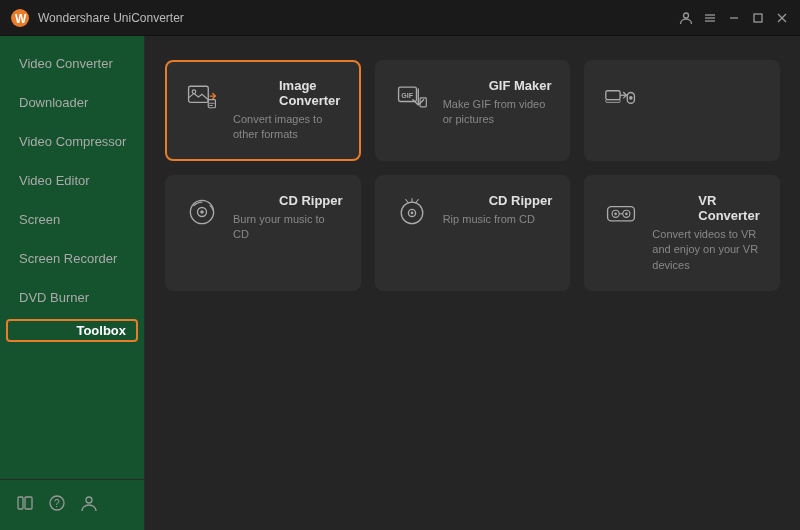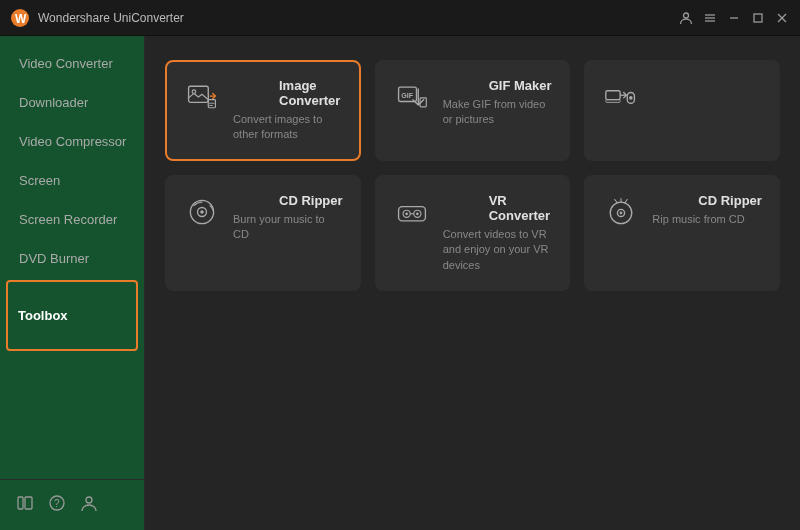--- a/index.html
+++ b/index.html
@@ -73,21 +73,22 @@
       color: #aaa;
       cursor: pointer;
       border-left: 3px solid transparent;
     }
     .sidebar-item.active {
       color: #fff;
       font-weight: 600;
       border: 2px solid #e87c2a;
       border-radius: 4px;
       margin: 2px 6px;
-      padding: 26px 10px;
+      padding: 2px 10px;
+      text-align: right;
     }
     .sidebar-bottom {
       margin-top: auto;
       display: flex;
       gap: 14px;
       padding: 14px 16px;
       border-top: 1px solid #2a2a2a;
     }
     .sidebar-bottom-icon {
       color: #999;
@@ -202,20 +203,21 @@
     </div>
   </div>
 </div>
 
 <div class="main-layout">
 
   <div class="sidebar">
     <div class="sidebar-item">Video Converter</div>
     <div class="sidebar-item">Downloader</div>
     <div class="sidebar-item">Video Compressor</div>
+    <div class="sidebar-item">Video Editor</div>
     <div class="sidebar-item">Screen</div>
     <div class="sidebar-item">Screen Recorder</div>
     <div class="sidebar-item">DVD Burner</div>
     <div class="sidebar-item active">Toolbox</div>
 
     <div class="sidebar-bottom">
       <span class="sidebar-bottom-icon">
         <svg width="18" height="18" viewBox="0 0 18 18" fill="none" stroke="#999" stroke-width="1.3">
           <rect x="2" y="3" width="5" height="12" rx="1"></rect>
           <rect x="9" y="3" width="7" height="12" rx="1"></rect>
@@ -297,45 +299,45 @@
         </div>
         <div class="tool-info">
           <div class="tool-title">CD Ripper</div>
           <div class="tool-desc">Burn your music to CD</div>
         </div>
       </div>
 
       <div class="tool-card">
         <div class="tool-icon">
           <svg viewBox="0 0 38 38" fill="none" xmlns="http://www.w3.org/2000/svg">
+            <circle cx="19" cy="20" r="12" stroke="#aaa" stroke-width="1.5"></circle>
+            <circle cx="19" cy="20" r="4" stroke="#aaa" stroke-width="1.5"></circle>
+            <circle cx="19" cy="20" r="1.5" fill="#aaa"></circle>
+            <path d="M15 9 L12 5 M19 8 L19 4 M23 9 L26 5" stroke="#aaa" stroke-width="1.2" stroke-linecap="round"></path>
+          </svg>
+        </div>
+        <div class="tool-info">
+          <div class="tool-title">CD Ripper</div>
+          <div class="tool-desc">Rip music from CD</div>
+        </div>
+      </div>
+
+      <div class="tool-card">
+        <div class="tool-icon">
+          <svg viewBox="0 0 38 38" fill="none" xmlns="http://www.w3.org/2000/svg">
             <rect x="4" y="13" width="30" height="16" rx="4" stroke="#aaa" stroke-width="1.5"></rect>
             <circle cx="13" cy="21" r="4" stroke="#aaa" stroke-width="1.3"></circle>
             <circle cx="25" cy="21" r="4" stroke="#aaa" stroke-width="1.3"></circle>
             <line x1="17" y1="21" x2="21" y2="21" stroke="#aaa" stroke-width="1.3"></line>
             <circle cx="13" cy="21" r="1.5" fill="#aaa"></circle>
             <circle cx="25" cy="21" r="1.5" fill="#aaa"></circle>
           </svg>
         </div>
         <div class="tool-info">
           <div class="tool-title">VR Converter</div>
           <div class="tool-desc">Convert videos to VR and enjoy on your VR devices</div>
         </div>
       </div>
 
-      <div class="tool-card">
-        <div class="tool-icon">
-          <svg viewBox="0 0 38 38" fill="none" xmlns="http://www.w3.org/2000/svg">
-            <circle cx="19" cy="20" r="12" stroke="#aaa" stroke-width="1.5"></circle>
-            <circle cx="19" cy="20" r="4" stroke="#aaa" stroke-width="1.5"></circle>
-            <circle cx="19" cy="20" r="1.5" fill="#aaa"></circle>
-            <path d="M15 9 L12 5 M19 8 L19 4 M23 9 L26 5" stroke="#aaa" stroke-width="1.2" stroke-linecap="round"></path>
-          </svg>
-        </div>
-        <div class="tool-info">
-          <div class="tool-title">CD Ripper</div>
-          <div class="tool-desc">Rip music from CD</div>
-        </div>
-      </div>
-
     </div>
   </div>
 
 </div>
 
 </body></html>

